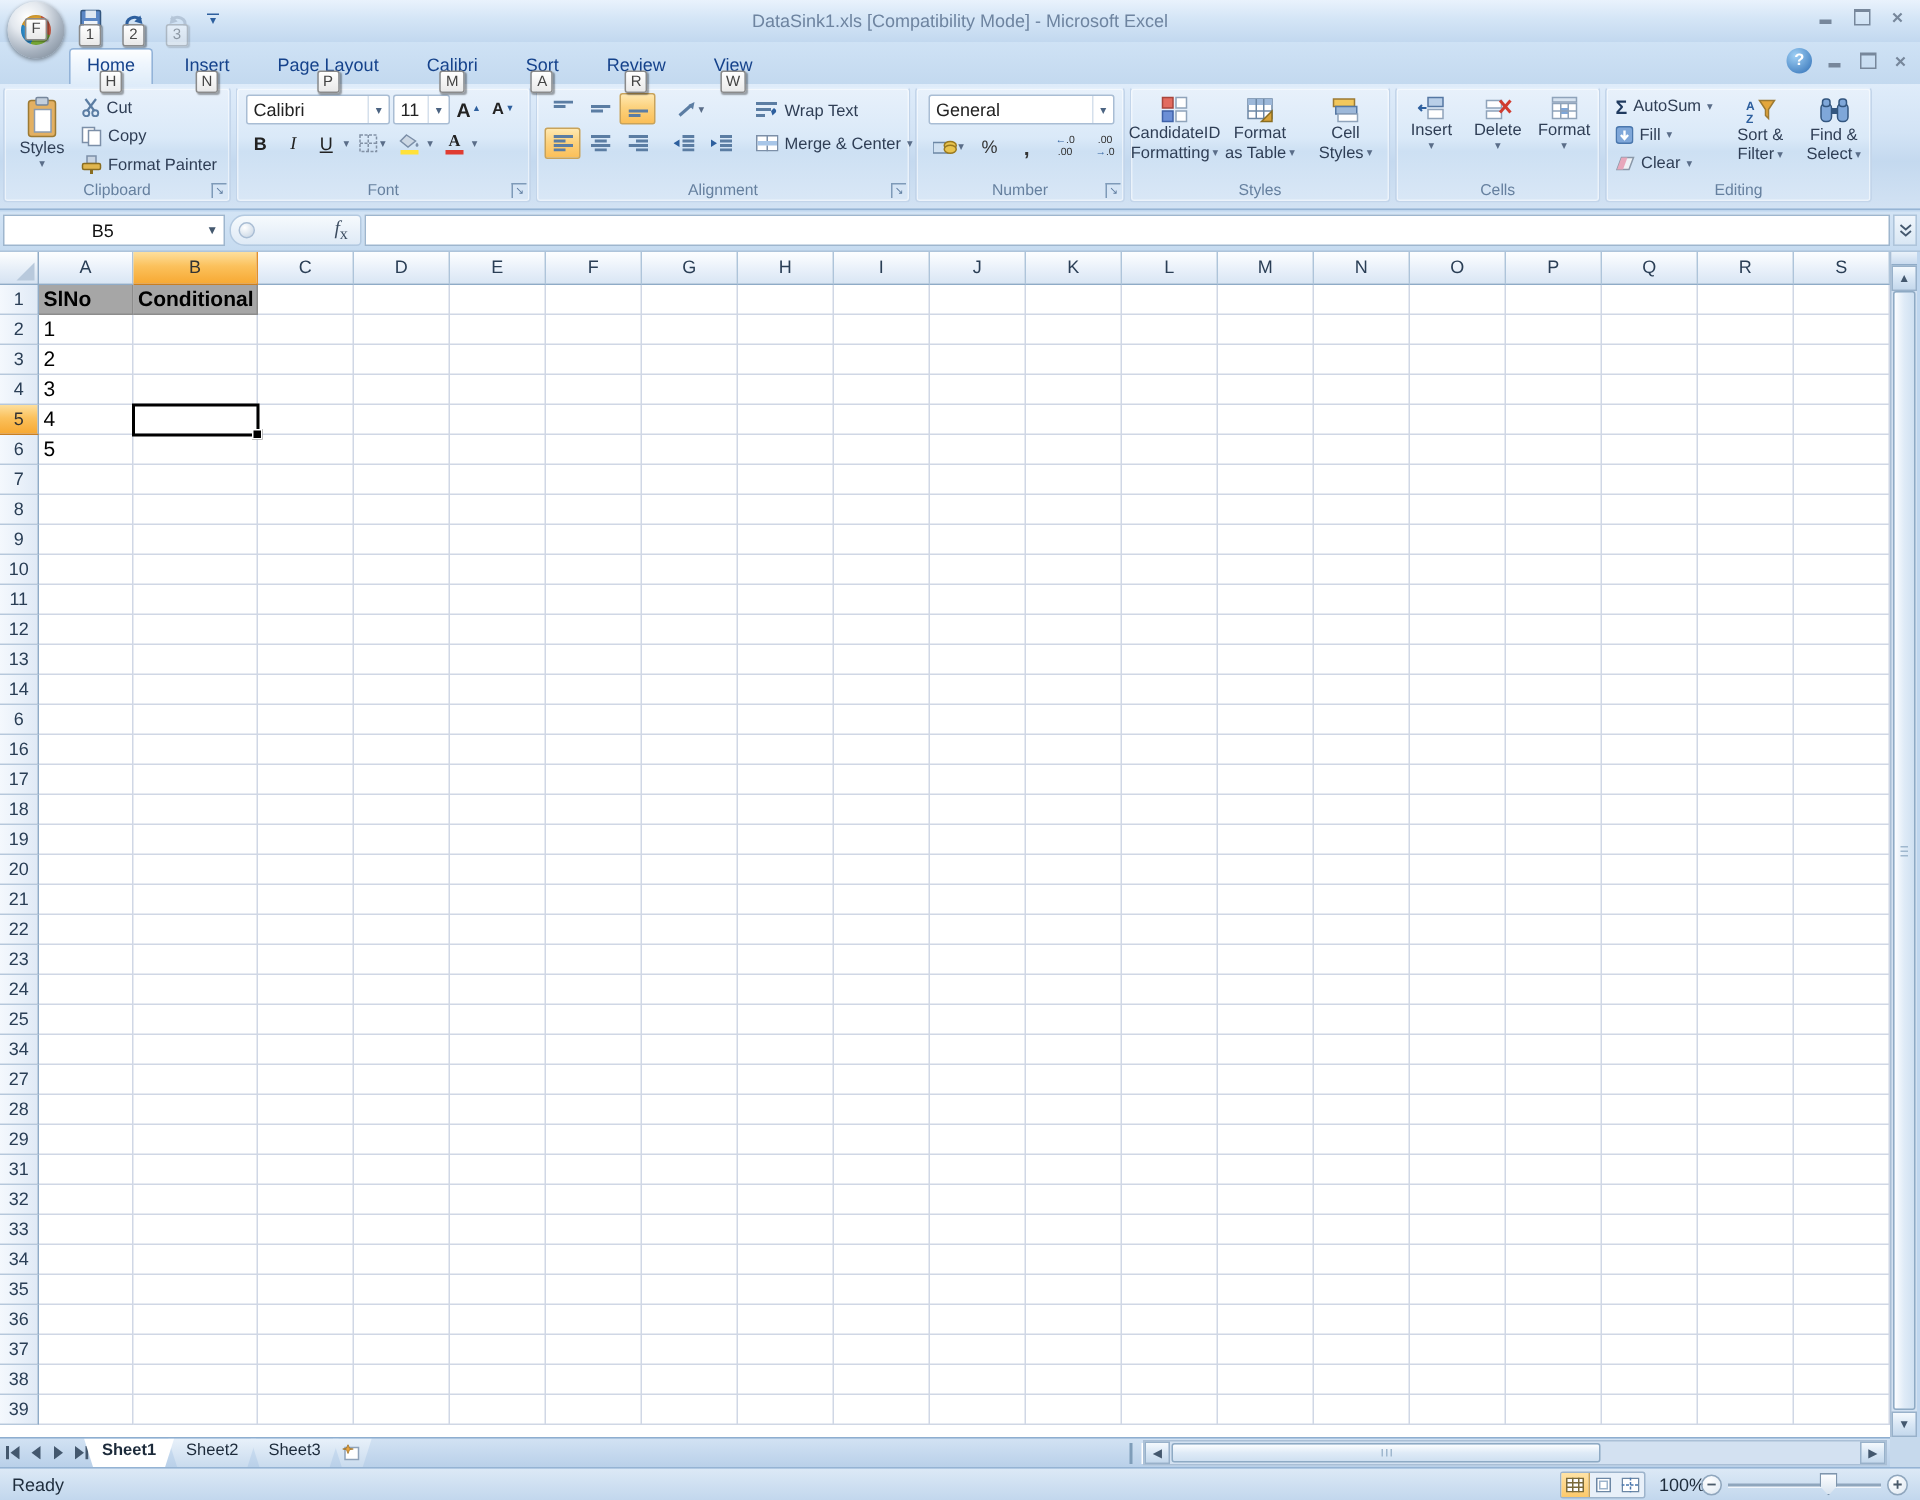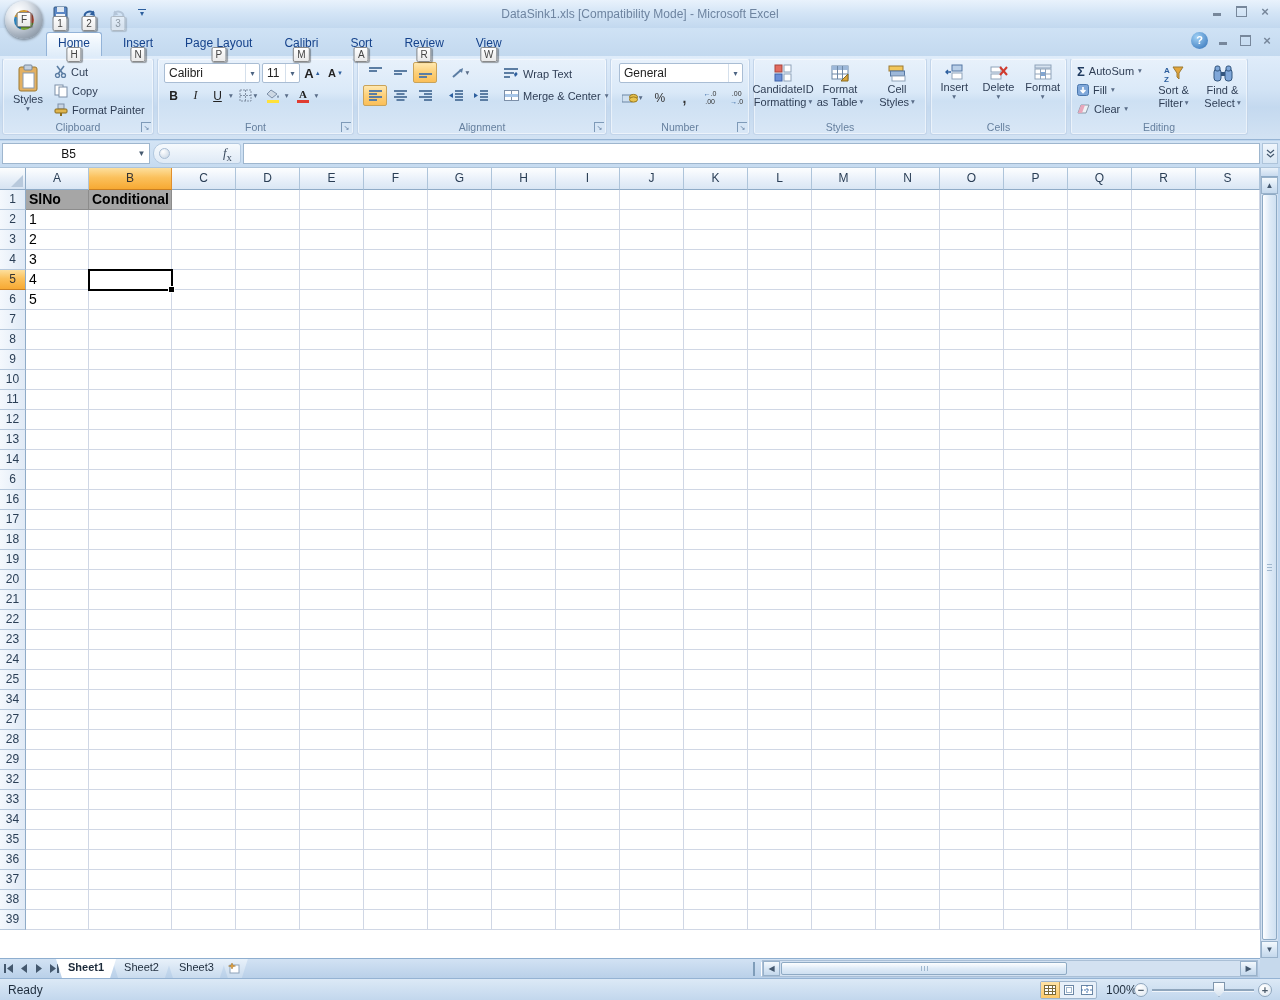--- a/index.html
+++ b/index.html
@@ -1302,20 +1302,42 @@
         <div class="gcell" style="width:64px"></div>
         <div class="gcell" style="width:64px"></div>
         <div class="gcell" style="width:64px"></div>
         <div class="gcell" style="width:64px"></div>
         <div class="gcell" style="width:64px"></div>
         <div class="gcell" style="width:64px"></div>
         <div class="gcell" style="width:64px"></div>
         <div class="gcell" style="width:64px"></div>
       </div>
       <div class="grow">
+        <div class="grhcell">31</div>
+        <div class="gcell" style="width:63px"></div>
+        <div class="gcell" style="width:83px"></div>
+        <div class="gcell" style="width:64px"></div>
+        <div class="gcell" style="width:64px"></div>
+        <div class="gcell" style="width:64px"></div>
+        <div class="gcell" style="width:64px"></div>
+        <div class="gcell" style="width:64px"></div>
+        <div class="gcell" style="width:64px"></div>
+        <div class="gcell" style="width:64px"></div>
+        <div class="gcell" style="width:64px"></div>
+        <div class="gcell" style="width:64px"></div>
+        <div class="gcell" style="width:64px"></div>
+        <div class="gcell" style="width:64px"></div>
+        <div class="gcell" style="width:64px"></div>
+        <div class="gcell" style="width:64px"></div>
+        <div class="gcell" style="width:64px"></div>
+        <div class="gcell" style="width:64px"></div>
+        <div class="gcell" style="width:64px"></div>
+        <div class="gcell" style="width:64px"></div>
+      </div>
+      <div class="grow">
         <div class="grhcell">32</div>
         <div class="gcell" style="width:63px"></div>
         <div class="gcell" style="width:83px"></div>
         <div class="gcell" style="width:64px"></div>
         <div class="gcell" style="width:64px"></div>
         <div class="gcell" style="width:64px"></div>
         <div class="gcell" style="width:64px"></div>
         <div class="gcell" style="width:64px"></div>
         <div class="gcell" style="width:64px"></div>
         <div class="gcell" style="width:64px"></div>

